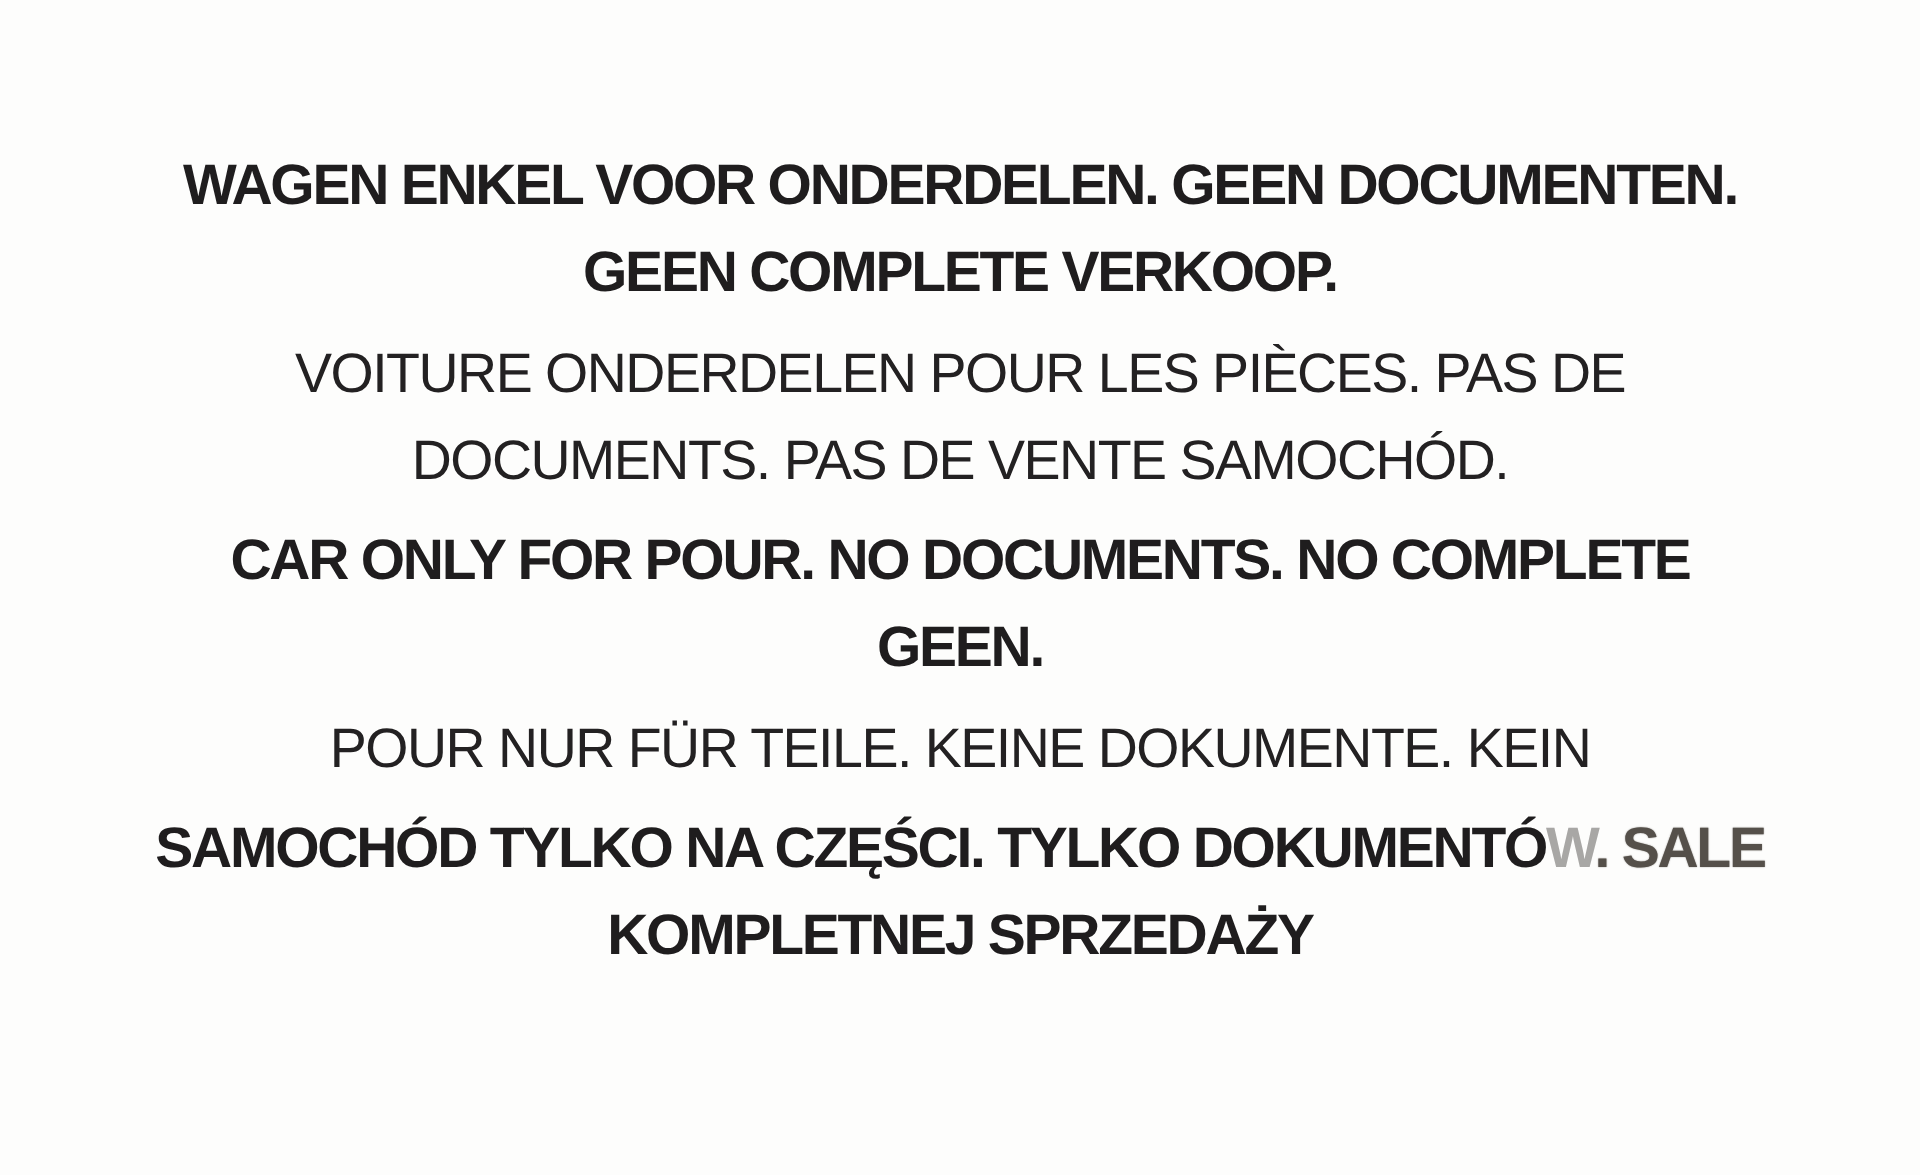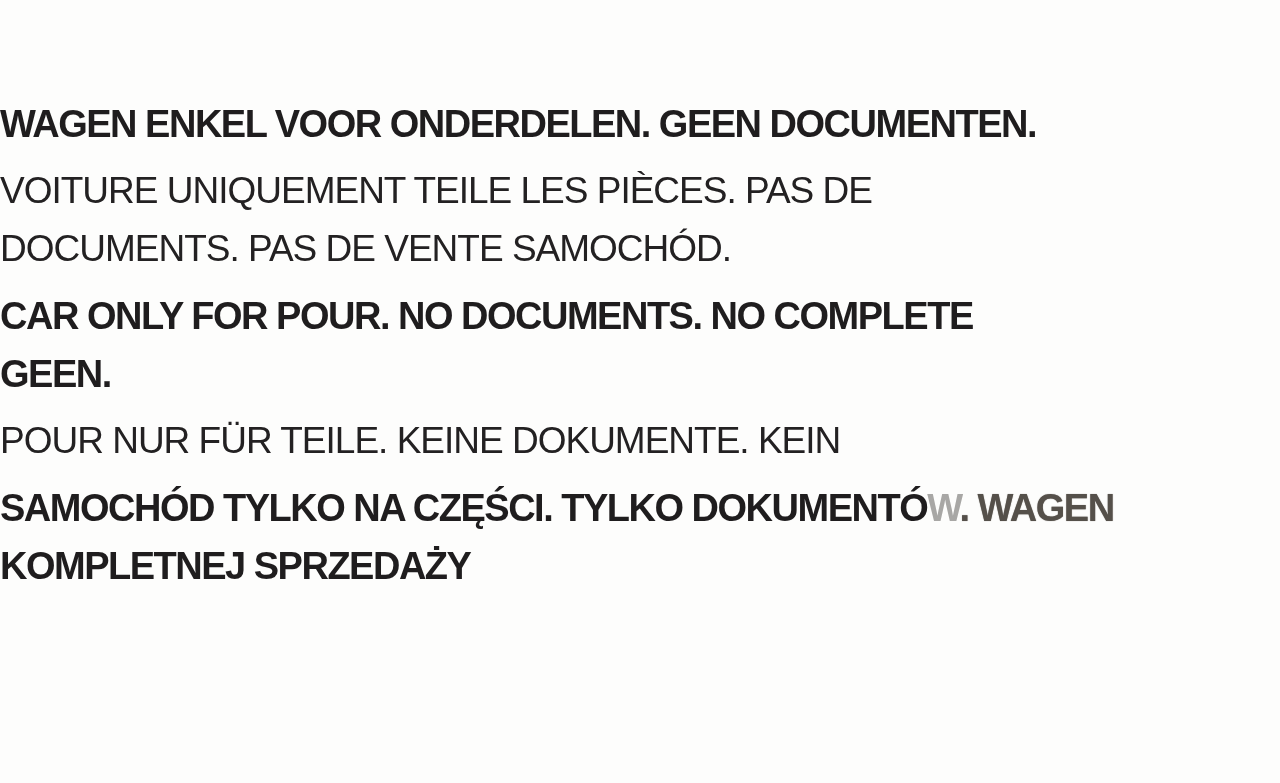--- a/index.html
+++ b/index.html
@@ -10,20 +10,21 @@
     width: 1280px;
     height: 783px;
     overflow: hidden;
     background: #fdfdfc;
     font-family: "Liberation Sans", "DejaVu Sans", sans-serif;
   }
   .notice {
     width: 1280px;
     padding-top: 95px;
     box-sizing: border-box;
+    text-align: center;
     color: #1f1d1e;
   }
   .para {
     margin: 0 auto 9px auto;
   }
   .line {
     line-height: 58px;
     white-space: nowrap;
   }
   .para.bold .line {
@@ -45,36 +46,37 @@
     text-shadow: 0 0 1px #8a8680;
   }
 </style>
 </head>
 <body>
 
 <div class="notice">
 
   <div class="para bold">
     <div class="line">WAGEN ENKEL VOOR ONDERDELEN. GEEN DOCUMENTEN.</div>
+    <div class="line">GEEN COMPLETE VERKOOP.</div>
   </div>
 
   <div class="para regular">
-    <div class="line">VOITURE UNIQUEMENT TEILE LES PIÈCES. PAS DE</div>
+    <div class="line">VOITURE ONDERDELEN POUR LES PIÈCES. PAS DE</div>
     <div class="line">DOCUMENTS. PAS DE VENTE SAMOCHÓD.</div>
   </div>
 
   <div class="para bold">
     <div class="line">CAR ONLY FOR POUR. NO DOCUMENTS. NO COMPLETE</div>
     <div class="line">GEEN.</div>
   </div>
 
   <div class="para regular">
     <div class="line">POUR NUR FÜR TEILE. KEINE DOKUMENTE. KEIN</div>
   </div>
 
   <div class="para bold">
     <div class="line">
-      <span>SAMOCHÓD TYLKO NA CZĘŚCI. TYLKO DOKUMENTÓ</span><span class="seg-faded-light">W</span><span class="seg-faded-dark">. WAGEN</span>
+      <span>SAMOCHÓD TYLKO NA CZĘŚCI. TYLKO DOKUMENTÓ</span><span class="seg-faded-light">W</span><span class="seg-faded-dark">. SALE</span>
     </div>
     <div class="line">KOMPLETNEJ SPRZEDAŻY</div>
   </div>
 
 </div>
 
 </body></html>

